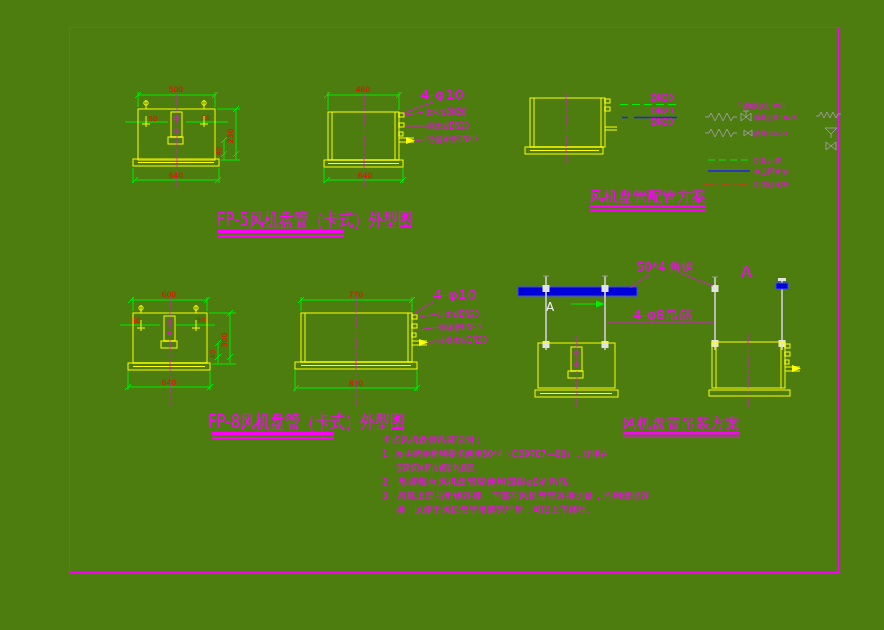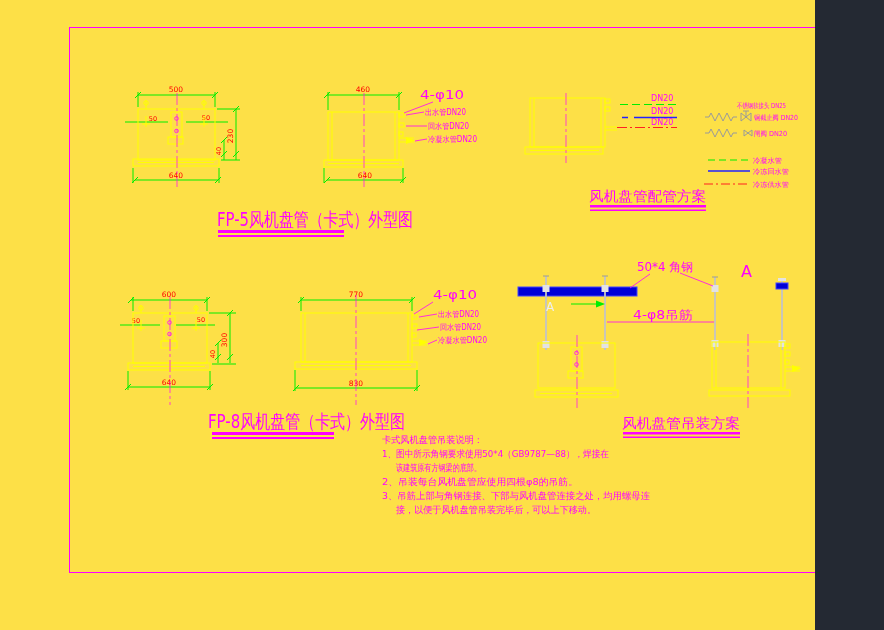--- a/index.html
+++ b/index.html
@@ -1,16 +1,16 @@
 <!DOCTYPE html>
 <html><head>
 <meta charset="utf-8">
 <style>
   html,body{margin:0;padding:0;background:#242933;}
-  .screen{position:relative;width:815px;height:630px;background:#fde047;overflow:hidden;
+  .screen{position:relative;width:884px;height:630px;background:#4d7c0f;overflow:hidden;
           font-family:"DejaVu Sans",sans-serif;}
   svg text{font-family:"DejaVu Sans",sans-serif;}
   
   .sy{stroke:#FFFF00;fill:none;stroke-width:1;}
   .sg{stroke:#00EE00;fill:none;stroke-width:1;}
   .sm{stroke:#FF00FF;fill:none;stroke-width:1;}
   .smt{stroke:#FF00FF;fill:none;stroke-width:.8;}
   .sw{stroke:#C4C4C4;fill:none;stroke-width:1.8;}
   .sgr{stroke:#9A9A9A;fill:none;stroke-width:1;}
   .sb{stroke:#2222FF;fill:none;stroke-width:1.6;}

